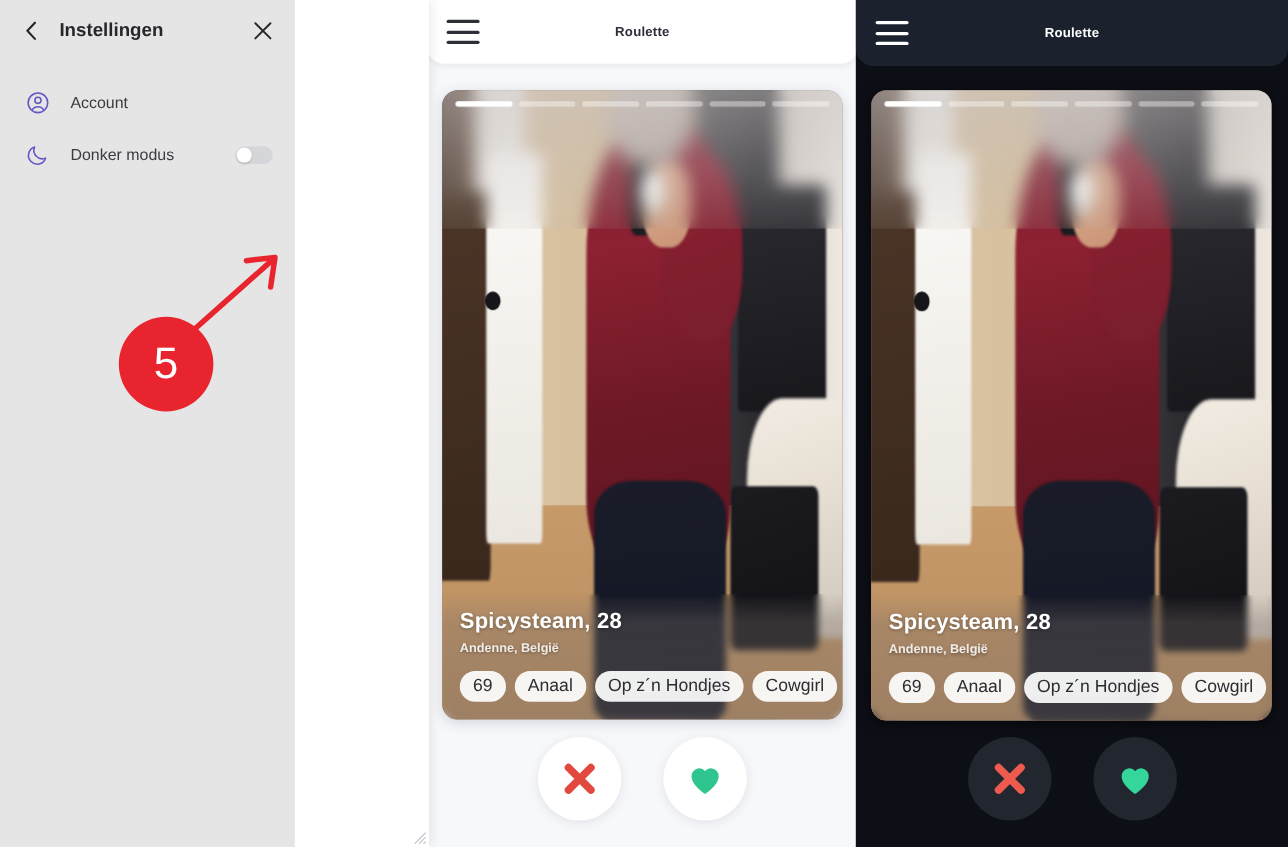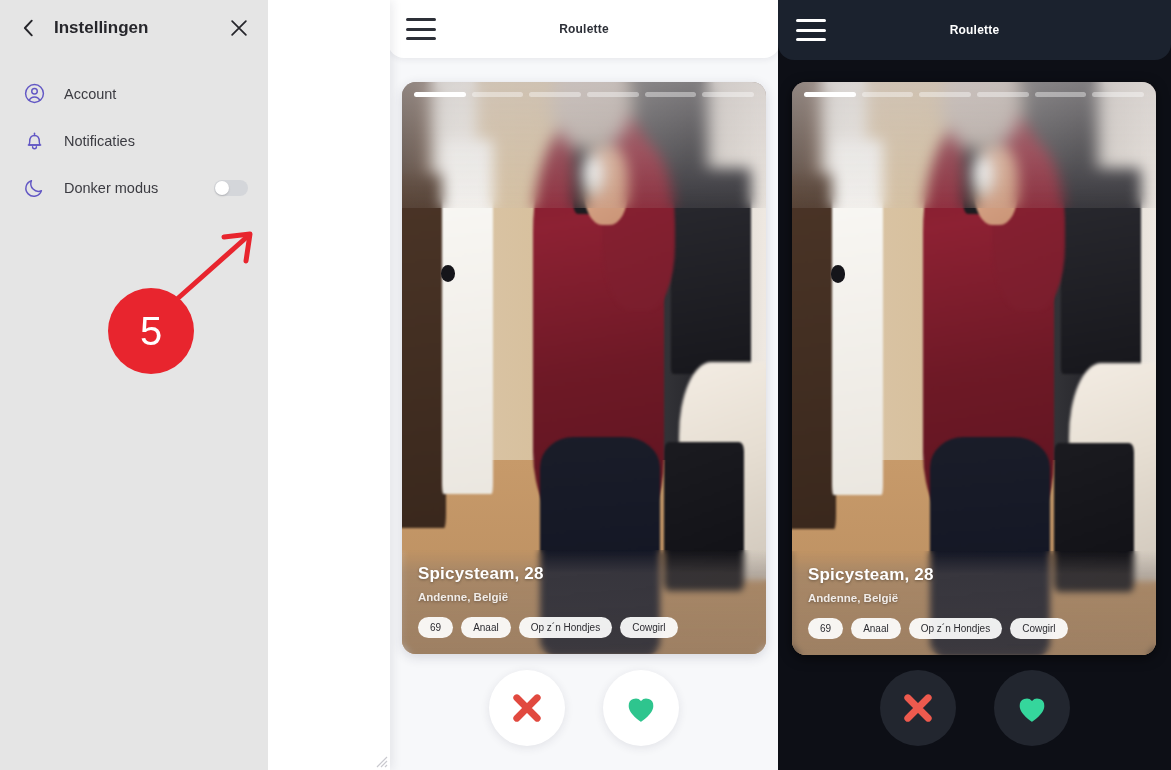--- a/index.html
+++ b/index.html
@@ -142,28 +142,28 @@
      display: flex; gap: 6px; padding: 0 12px; }
   .story-seg { flex: 1; height: 5px; border-radius: 3px; background: rgba(255,255,255,.40); }
   .story-seg.active { background: #ffffff; }
 
   
   .card-info {
     position: absolute; left: 0; right: 0; bottom: 0; padding: 14px 16px 16px 16px;
     background: linear-gradient(180deg, rgba(120,110,105,.0) 0%, rgba(125,115,110,.34) 22%, rgba(120,110,105,.42) 100%);
     backdrop-filter: blur(3px);
   }
-  .card-name { color: #ffffff; font-size: 17px; font-weight: bold; letter-spacing: .2px;
+  .card-name { color: #ffffff; font-size: 20px; font-weight: bold; letter-spacing: .2px;
       text-shadow: 0 1px 3px rgba(0,0,0,.35); }
   .card-loc  { color: #f1ece8; font-size: 11.5px; margin-top: 7px; font-weight: bold;
       text-shadow: 0 1px 3px rgba(0,0,0,.35); }
   .tags { display: flex; gap: 8px; margin-top: 14px; flex-wrap: nowrap; }
   .tag {
     background: rgba(255,255,255,.92); color: #2c2c31;
-    font-size: 10px; padding: 5px 12px; border-radius: 14px; white-space: nowrap;
+    font-size: 16px; padding: 5px 12px; border-radius: 14px; white-space: nowrap;
   }
 
   
   .actions { position: absolute; left: 0; right: 0; display: flex;
       justify-content: center; gap: 38px; }
   .abtn { width: 76px; height: 76px; border-radius: 50%;
       display: flex; align-items: center; justify-content: center; cursor: pointer; }
   .abtn-light { background: #ffffff; box-shadow: 0 2px 10px rgba(40,40,70,.10); }
   .abtn-dark  { background: #22262f; }
 
@@ -414,31 +414,20 @@
           <span class="set-ico">
             <svg width="23" height="23" viewBox="0 0 24 24">
               <circle cx="12" cy="12" r="9.3" fill="none" stroke="#6257c4" stroke-width="1.5"></circle>
               <circle cx="12" cy="9.6" r="2.9" fill="none" stroke="#6257c4" stroke-width="1.5"></circle>
               <path d="M6.4 19.2a6.2 6.2 0 0 1 11.2 0" fill="none" stroke="#6257c4" stroke-width="1.5" stroke-linecap="round"></path>
             </svg>
           </span>
           <span class="set-label">Account</span>
         </div>
 
-        <div class="set-item">
-          <span class="set-ico">
-            <svg width="23" height="23" viewBox="0 0 24 24">
-              <path d="M6.4 16.6c0-1 .6-1.4.6-3.6 0-3.2.4-6.3 5-6.3s5 3.1 5 6.3c0 2.2.6 2.6.6 3.6z" fill="none" stroke="#6257c4" stroke-width="1.5" stroke-linejoin="round"></path>
-              <path d="M5.6 16.6h12.8" fill="none" stroke="#6257c4" stroke-width="1.5" stroke-linecap="round"></path>
-              <path d="M10 18.6a2 2 0 0 0 4 0" fill="none" stroke="#6257c4" stroke-width="1.5" stroke-linecap="round"></path>
-              <path d="M12 4.4v2.3" fill="none" stroke="#6257c4" stroke-width="1.5" stroke-linecap="round"></path>
-            </svg>
-          </span>
-          <span class="set-label">Notificaties</span>
-        </div>
 
 
         <div class="set-item">
           <span class="set-ico">
             <svg width="23" height="23" viewBox="0 0 24 24">
               <path d="M19.2 15.4A8 8 0 0 1 8.8 4.9a8.3 8.3 0 1 0 10.4 10.5z" fill="none" stroke="#6257c4" stroke-width="1.5" stroke-linejoin="round"></path>
             </svg>
           </span>
           <span class="set-label">Donker modus</span>
           <span class="toggle">

